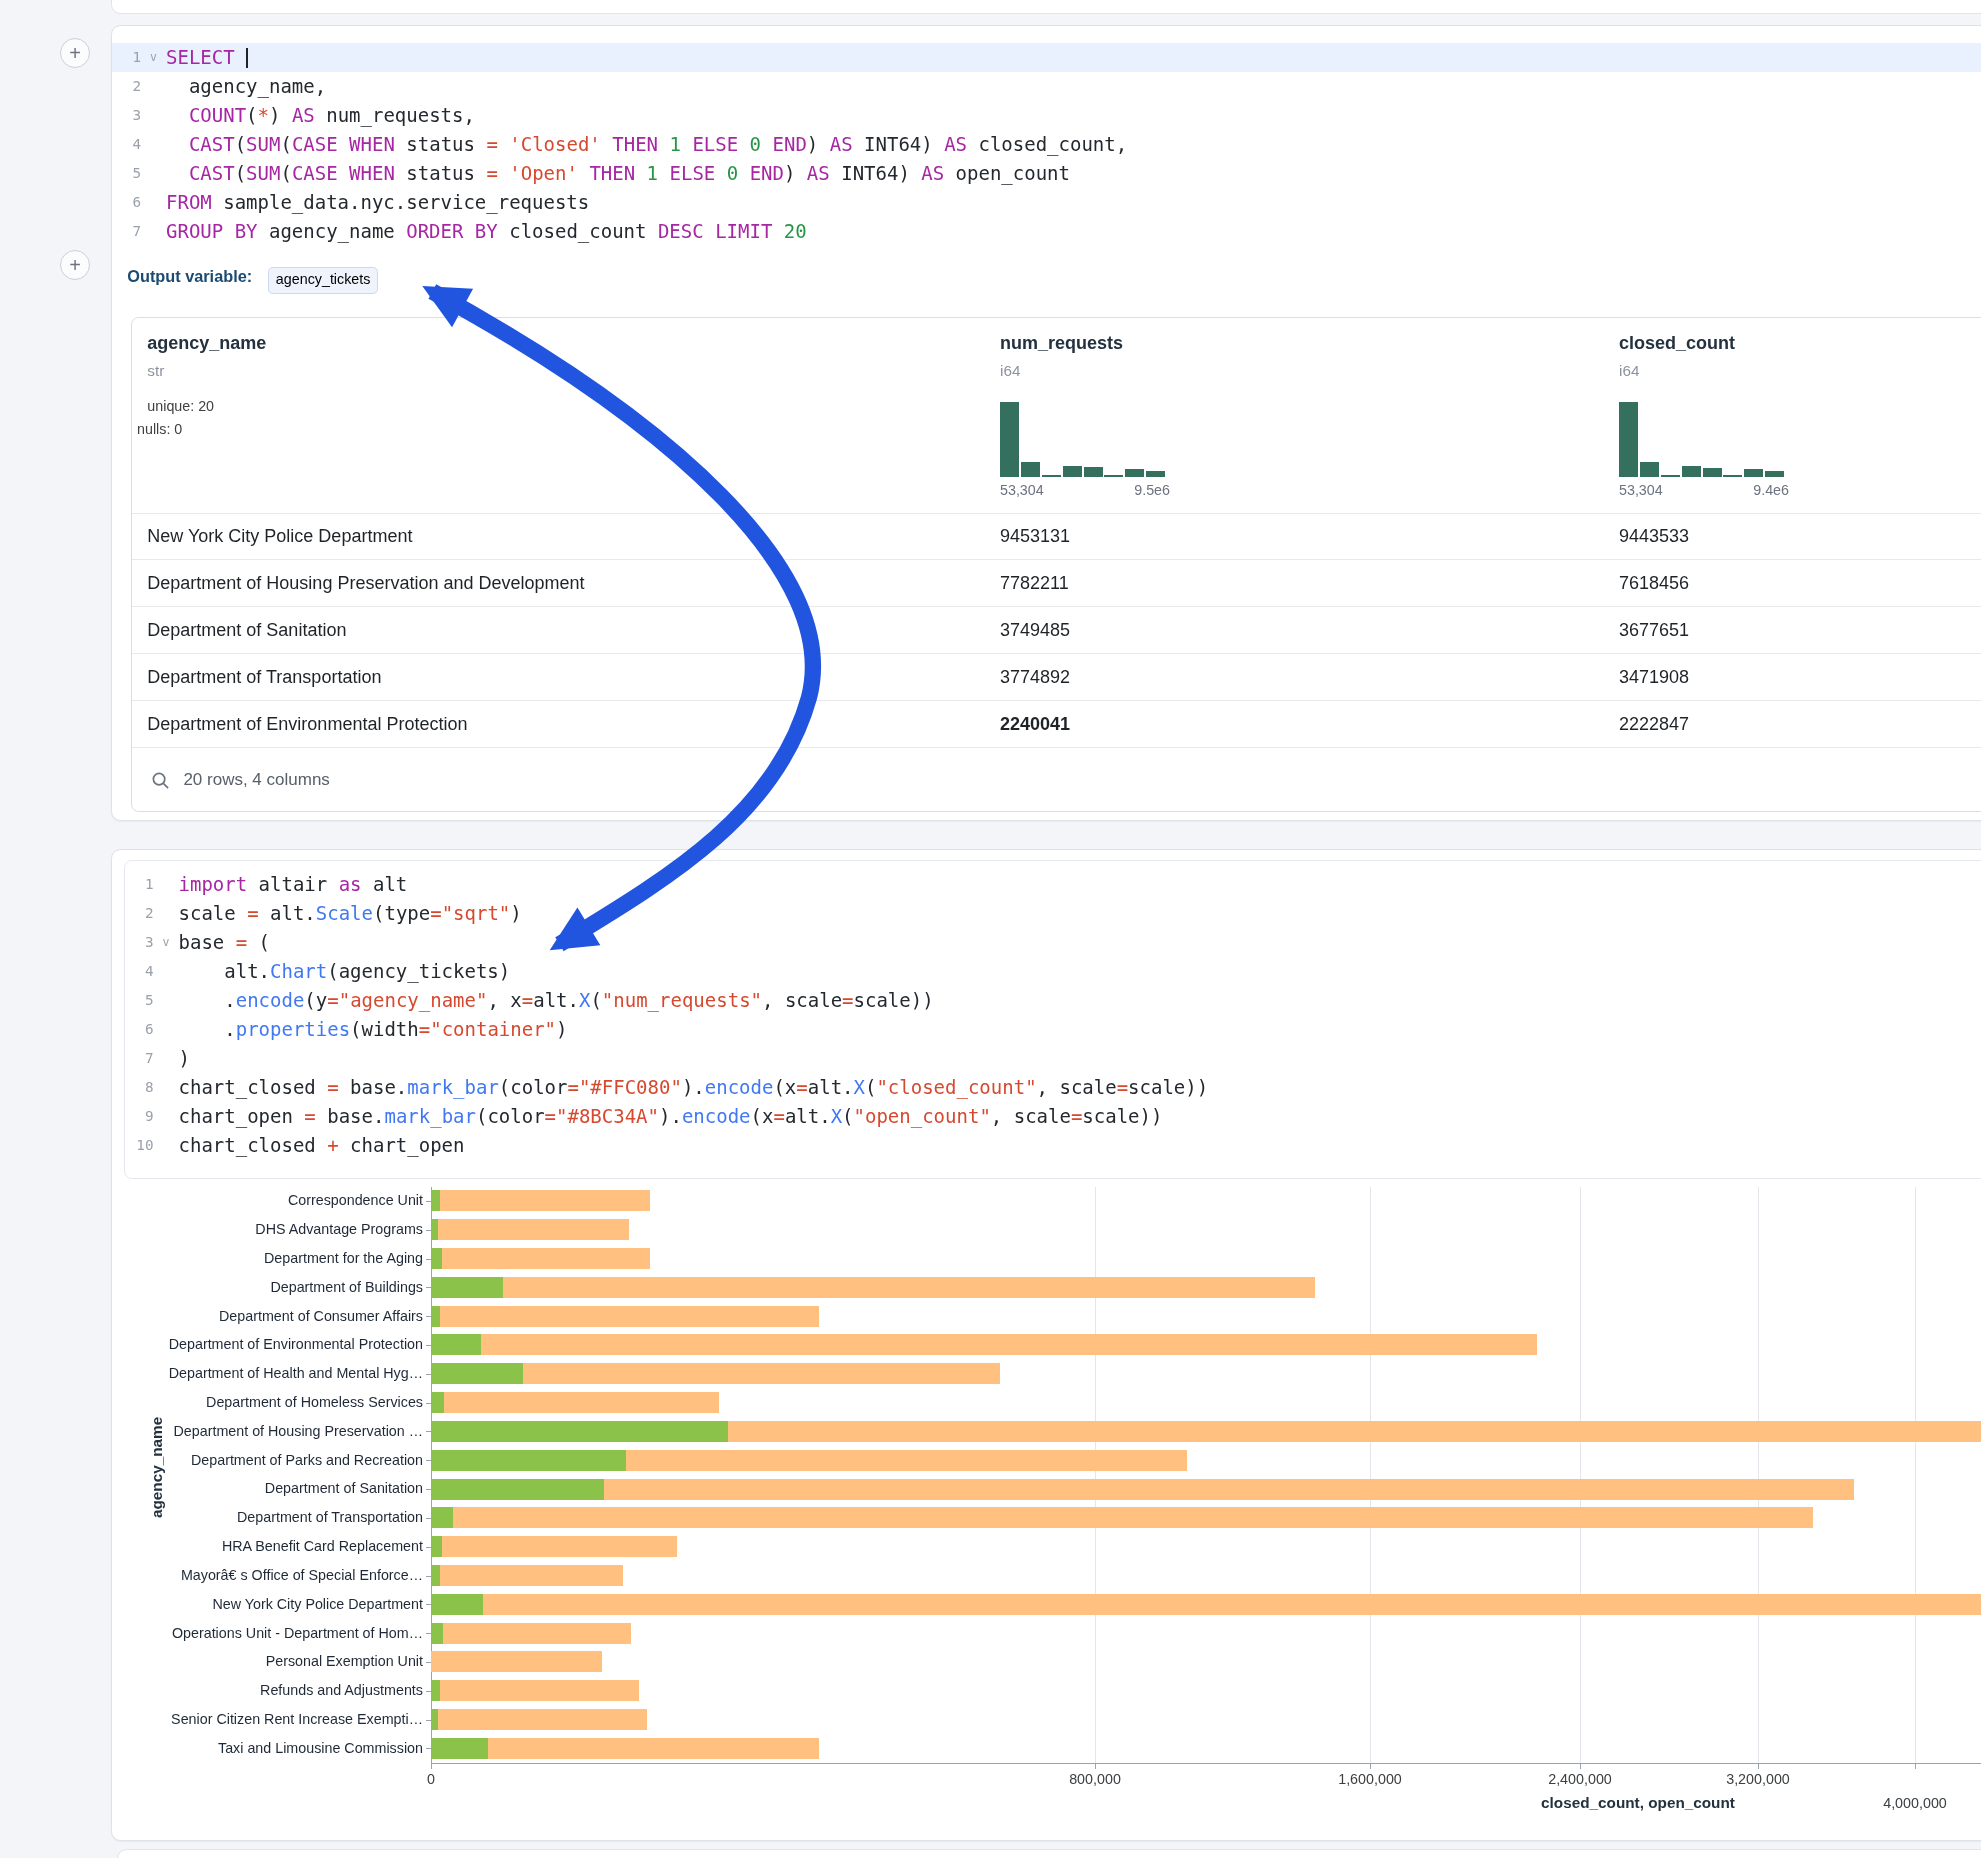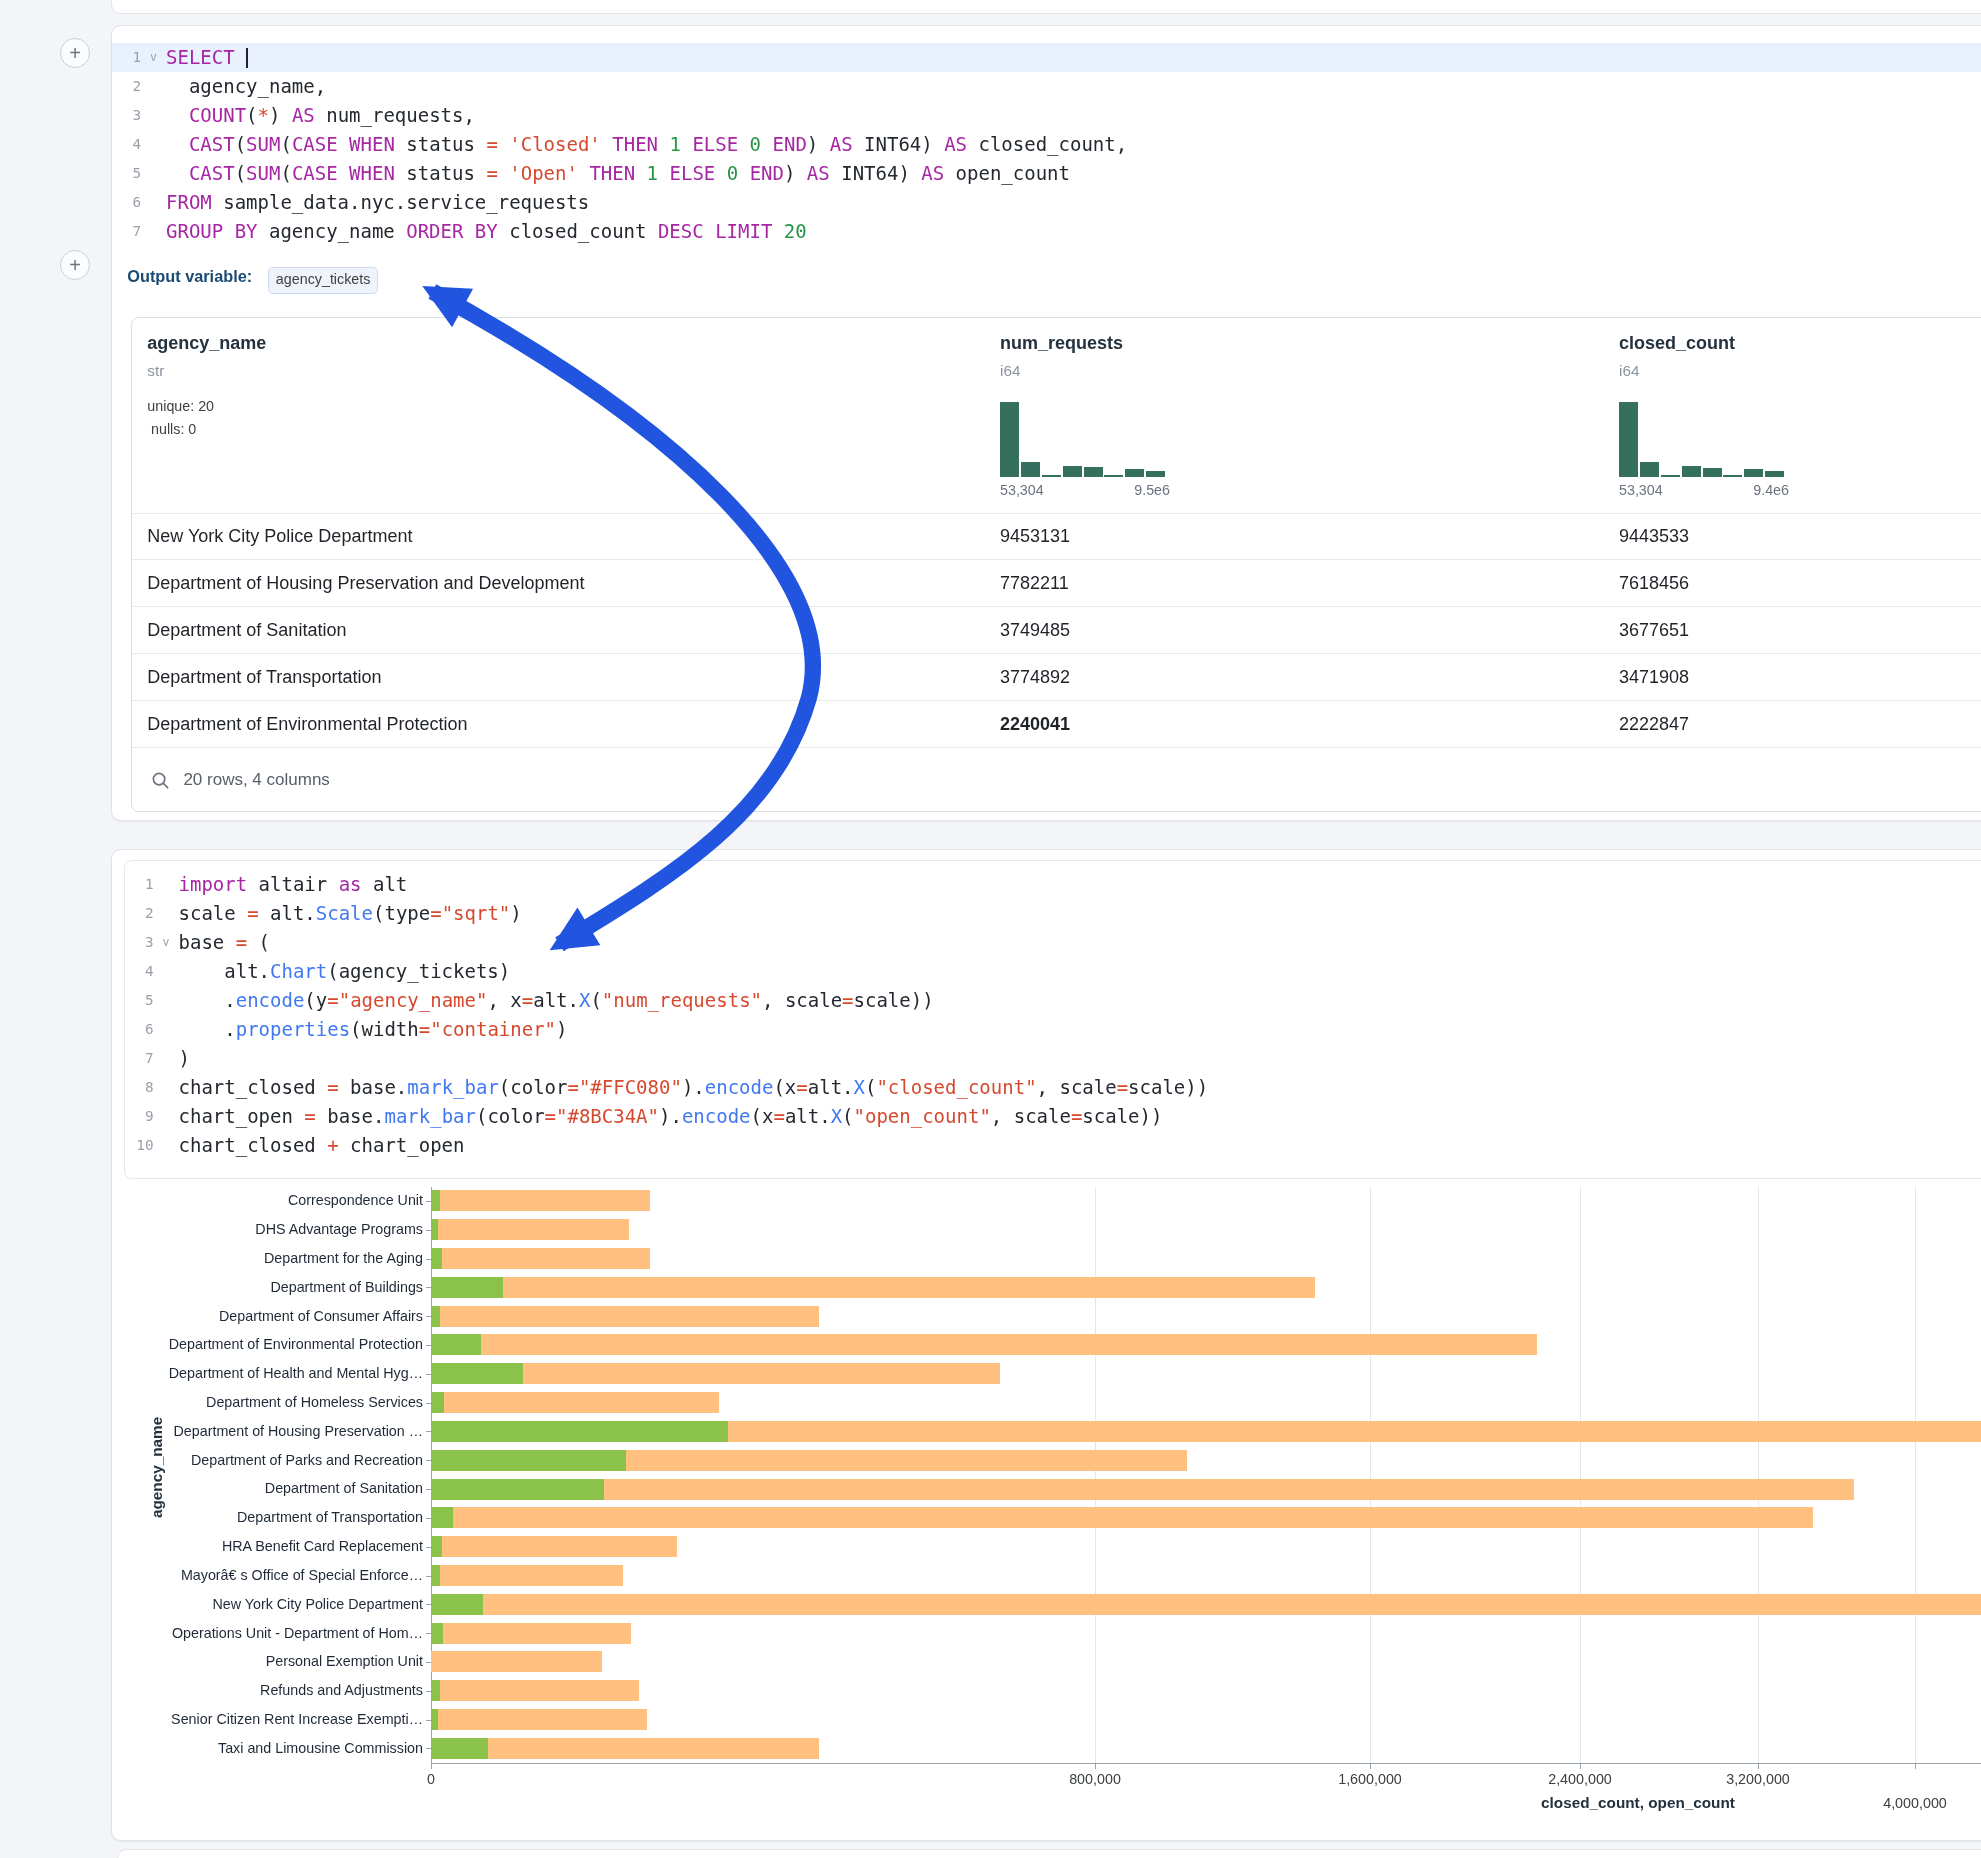--- a/index.html
+++ b/index.html
@@ -46,21 +46,21 @@
   .tk-f{color:#4078f2;}
   .tk-t{color:#24292f;}
   .cursor{display:inline-block;width:1.9px;height:20px;background:#1f2328;vertical-align:-3.8px;}
 
   
   .ov-row{position:absolute;left:15.3px;top:241px;height:27px;display:flex;gap:16px;}
   .ov-label{font-size:16.3px;font-weight:bold;color:#1b4a73;}
   .ov-chip{
     display:inline-block;max-width:107px;overflow:hidden;white-space:nowrap;
     background:#eef3fc;border:1px solid #cdd9f0;border-radius:4.8px;
-    color:#404040;font-size:14.3px;padding:2.9px 6.7px;
+    color:#000000;font-size:14.3px;padding:2.9px 6.7px;
   }
 
   
   .table-block{
     position:absolute;left:19px;top:291px;right:11.5px;height:493px;
     border:1px solid #d9dee4;border-radius:7.6px;background:#fff;overflow:hidden;
   }
   .thead{position:absolute;top:0;left:0;right:0;height:195px;border-bottom:1px solid #e7eaed;}
   .th-name{position:absolute;top:15.3px;font-size:18px;font-weight:bold;color:#24323f;}
   .th-type{position:absolute;top:44px;font-size:15.3px;color:#8b949e;}
@@ -114,21 +114,21 @@
   <div class="ov-row">
     <span class="ov-label">Output variable:</span>
     <span class="ov-chip">agency_tickets</span>
   </div>
 
   <div class="table-block">
     <div class="thead" id="thead">
         <div class="th-name" style="left: 15.3px;">agency_name</div>
         <div class="th-type" style="left: 15.3px;">str</div>
         <div class="th-meta" style="left: 15.3px; top: 80px;">unique: 20</div>
-        <div class="th-meta" style="left: 19px; top: 103px; text-align: right;">nulls: 0</div>
+        <div class="th-meta" style="left: 5px; top: 103px; text-align: right;">nulls: 0</div>
         <div class="th-name" style="left: 868px;">num_requests</div>
         <div class="th-type" style="left: 868px;">i64</div>
         <div class="hist" style="left: 868px;">
           <div class="hist-bar" style="height: 75px; background: rgb(53, 112, 94);"></div>
           <div class="hist-bar" style="height: 15.3px; background: rgb(53, 112, 94);"></div>
           <div class="hist-bar" style="height: 1.9px; background: rgb(53, 112, 94);"></div>
           <div class="hist-bar" style="height: 11.5px; background: rgb(53, 112, 94);"></div>
           <div class="hist-bar" style="height: 9.6px; background: rgb(53, 112, 94);"></div>
           <div class="hist-bar" style="height: 1.9px; background: rgb(53, 112, 94);"></div>
           <div class="hist-bar" style="height: 7.6px; background: rgb(53, 112, 94);"></div>

